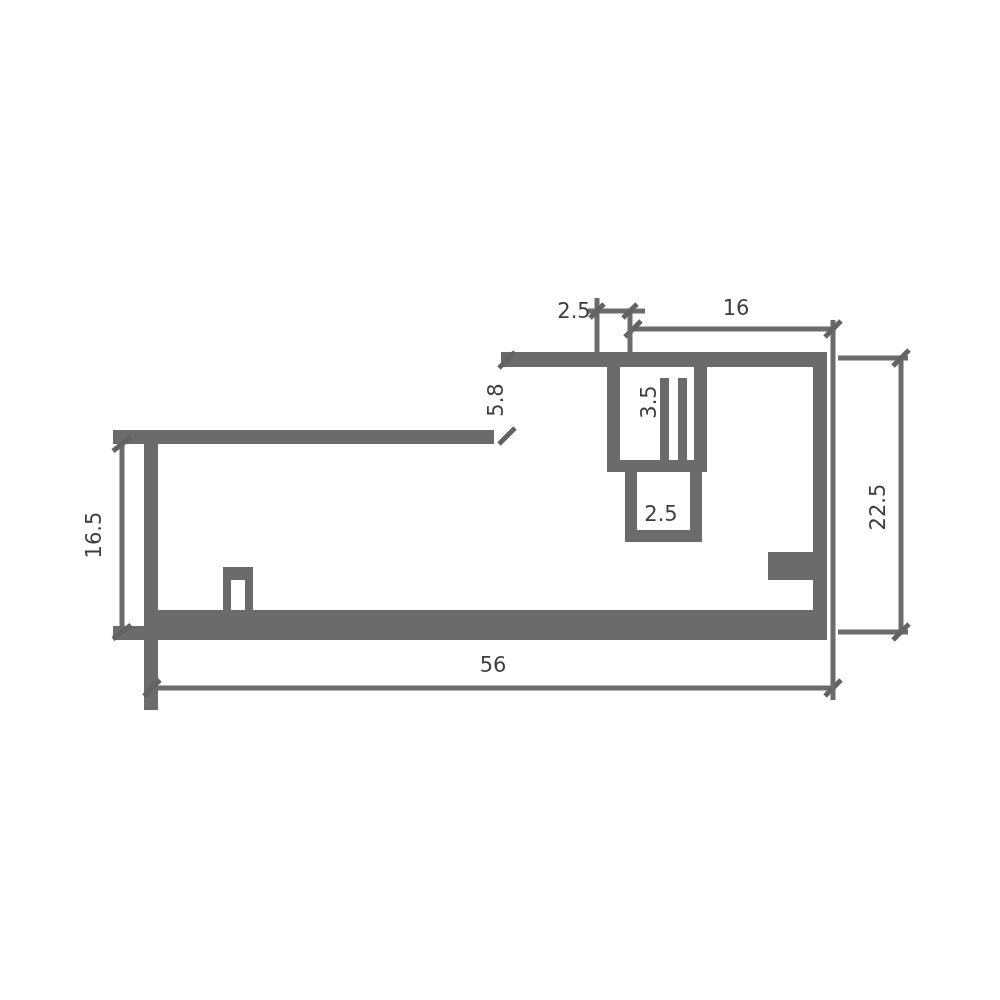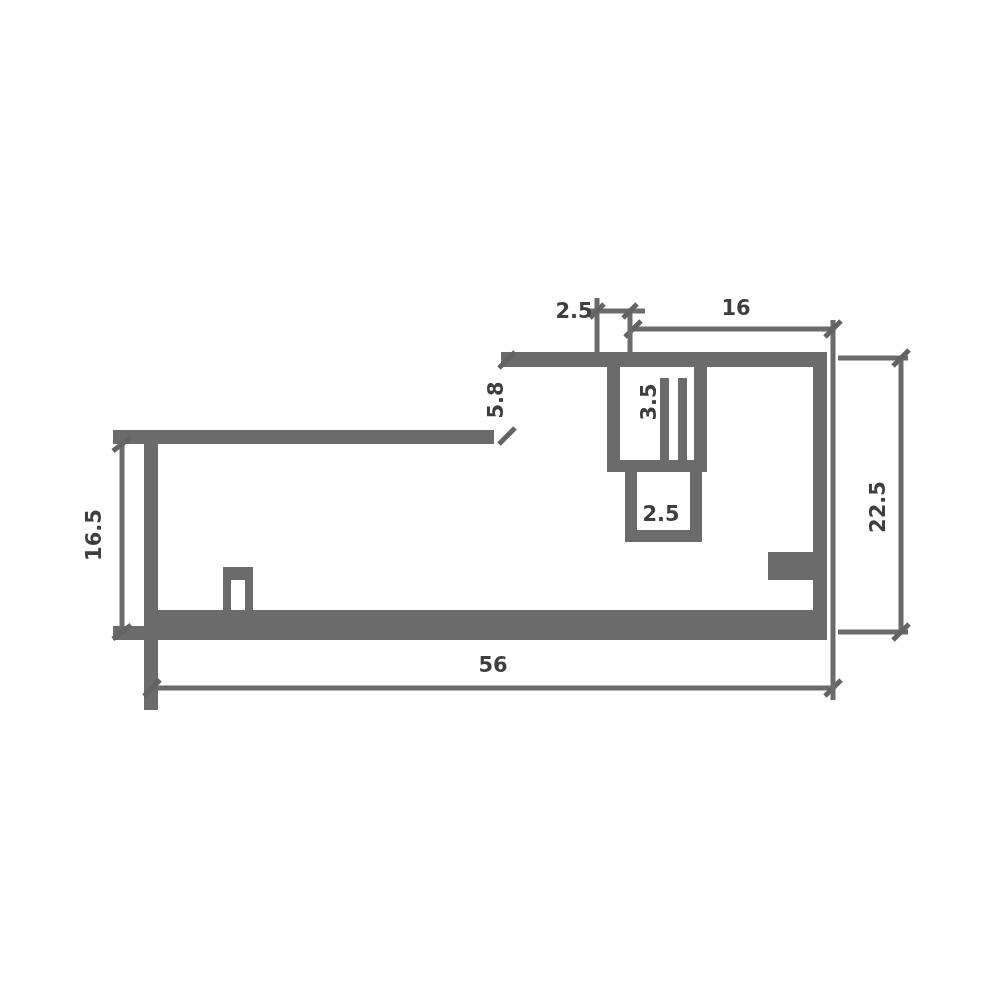--- a/index.html
+++ b/index.html
@@ -1,16 +1,16 @@
 <!DOCTYPE html>
 <html><head>
 <meta charset="utf-8">
 <style>
   html,body{margin:0;padding:0;background:#ffffff;}
-  .stage{width:1000px;height:1000px;position:relative;background:#ffffff;overflow:hidden;font-weight:bold;}
+  .stage{width:1000px;height:1000px;position:relative;background:#ffffff;overflow:hidden;}
   svg{position:absolute;left:0;top:0;}
   .ink{fill:#6b6b6b;}
   .hole{fill:#ffffff;}
   .dimline{stroke:#6b6b6b;stroke-width:5;fill:none;}
   .tick{stroke:#636363;stroke-width:5;fill:none;}
   .dimtext{font-family:"DejaVu Sans", sans-serif;font-size:21px;fill:#3e3e3e;}
 </style>
 </head>
 <body>
 

